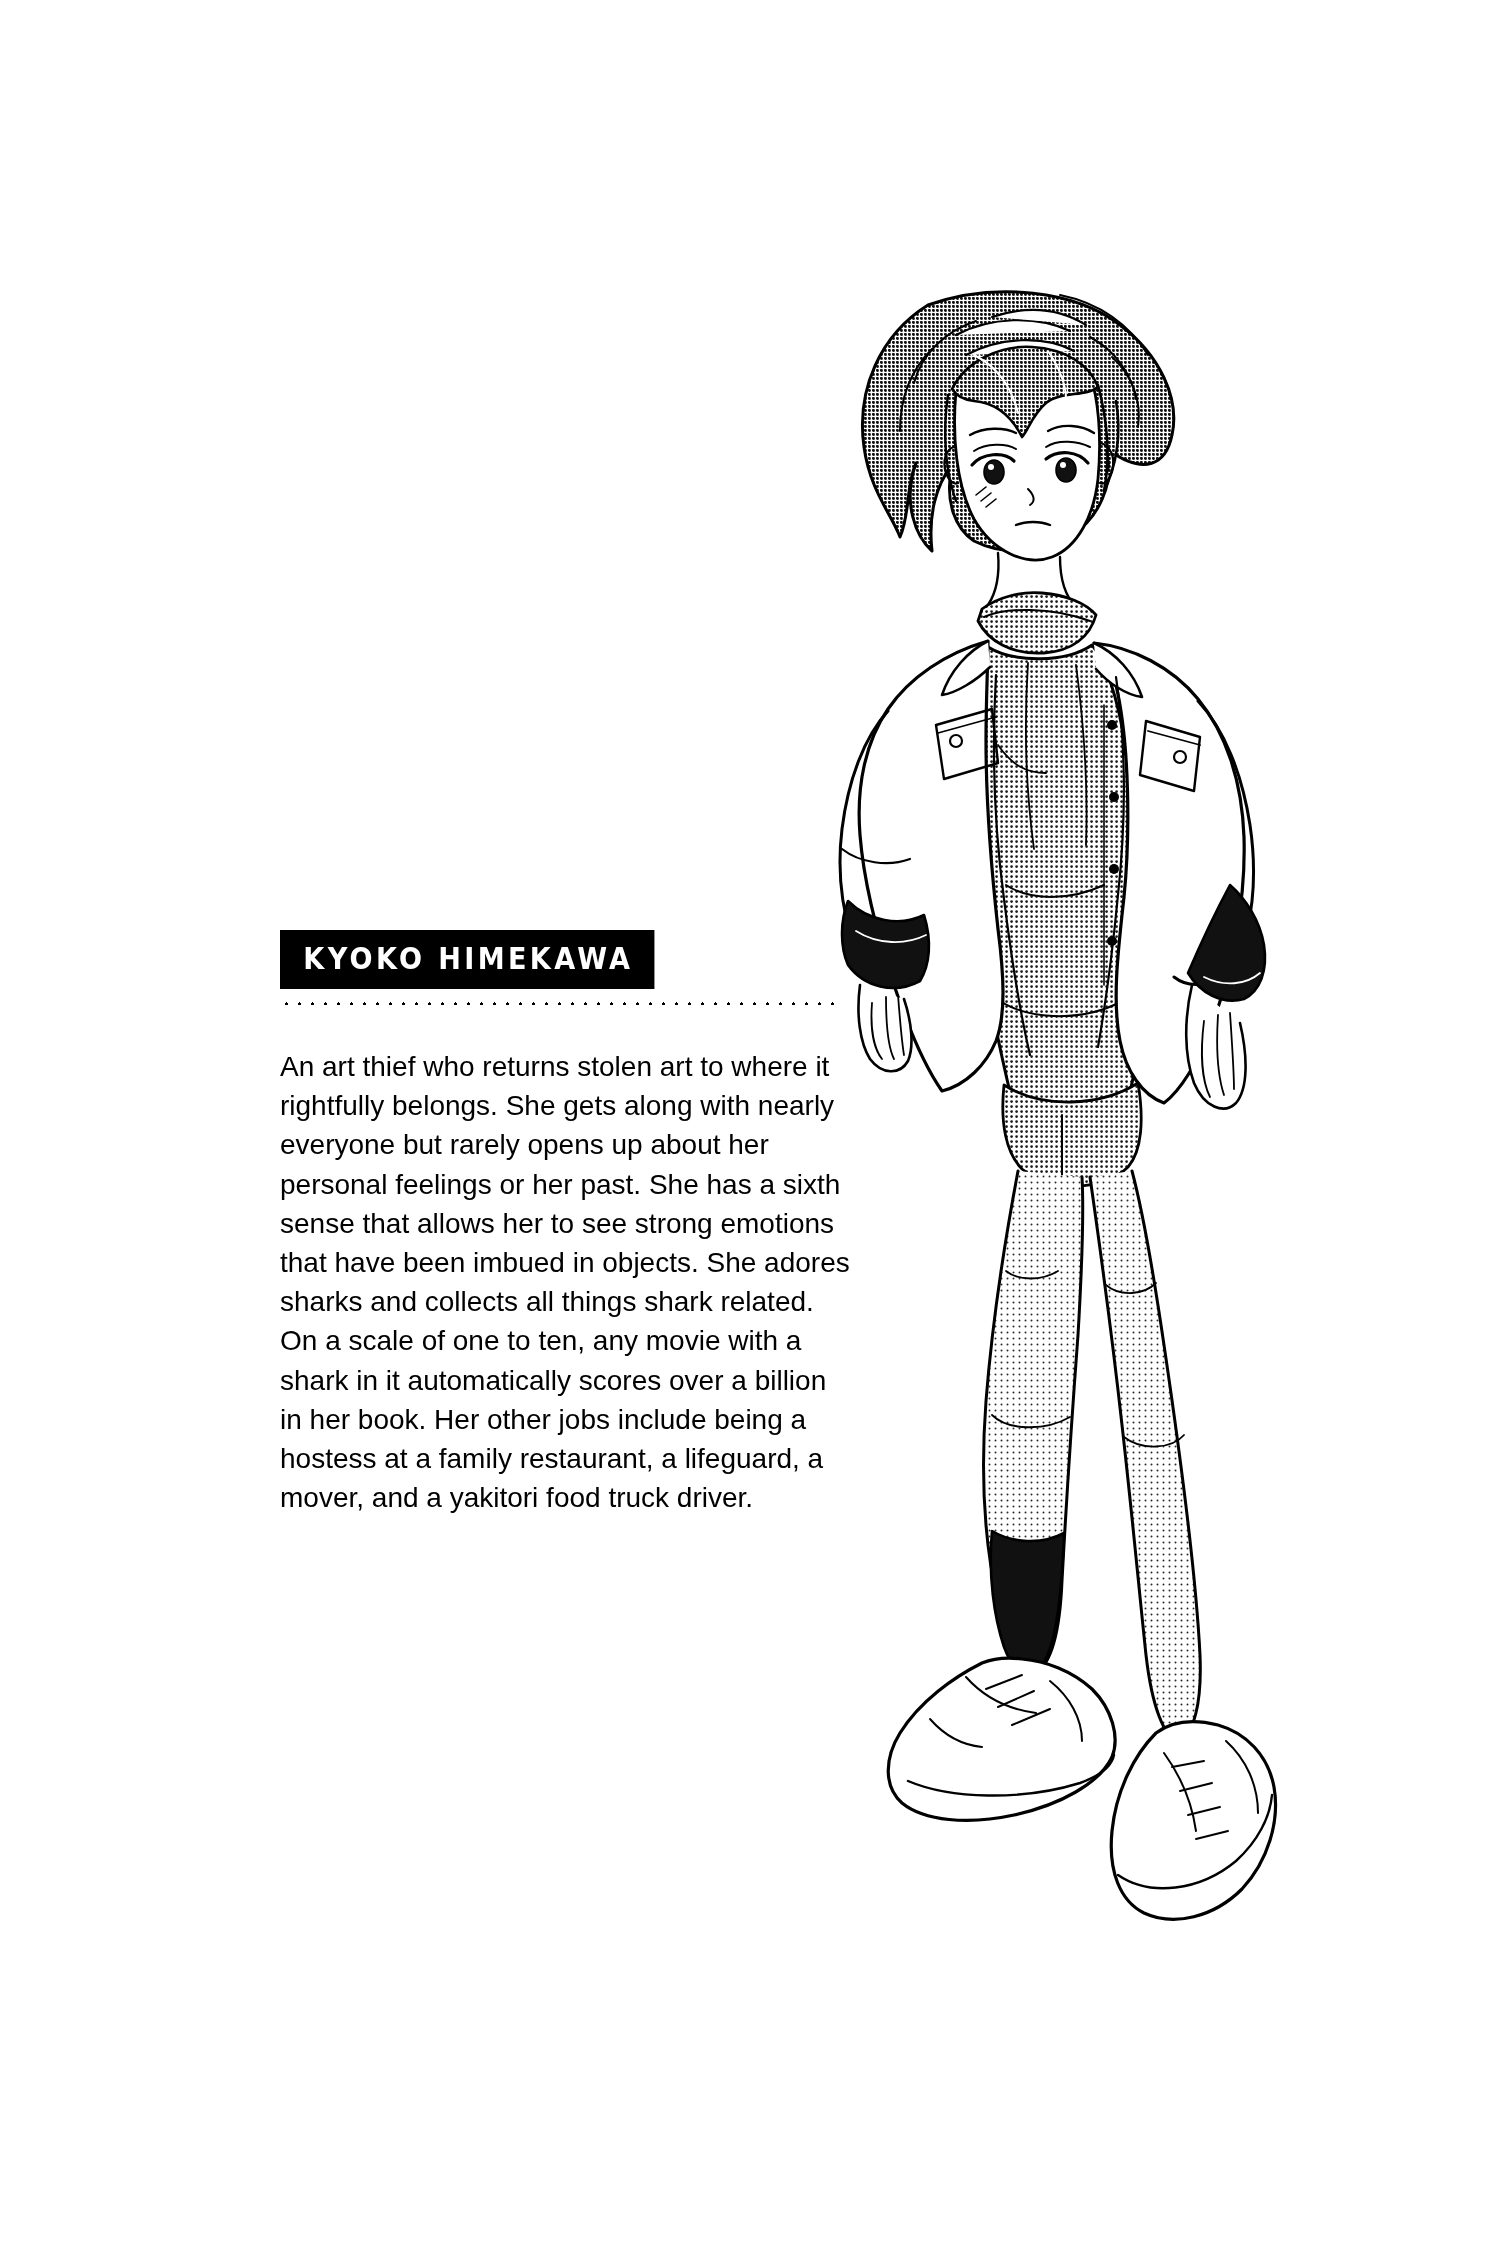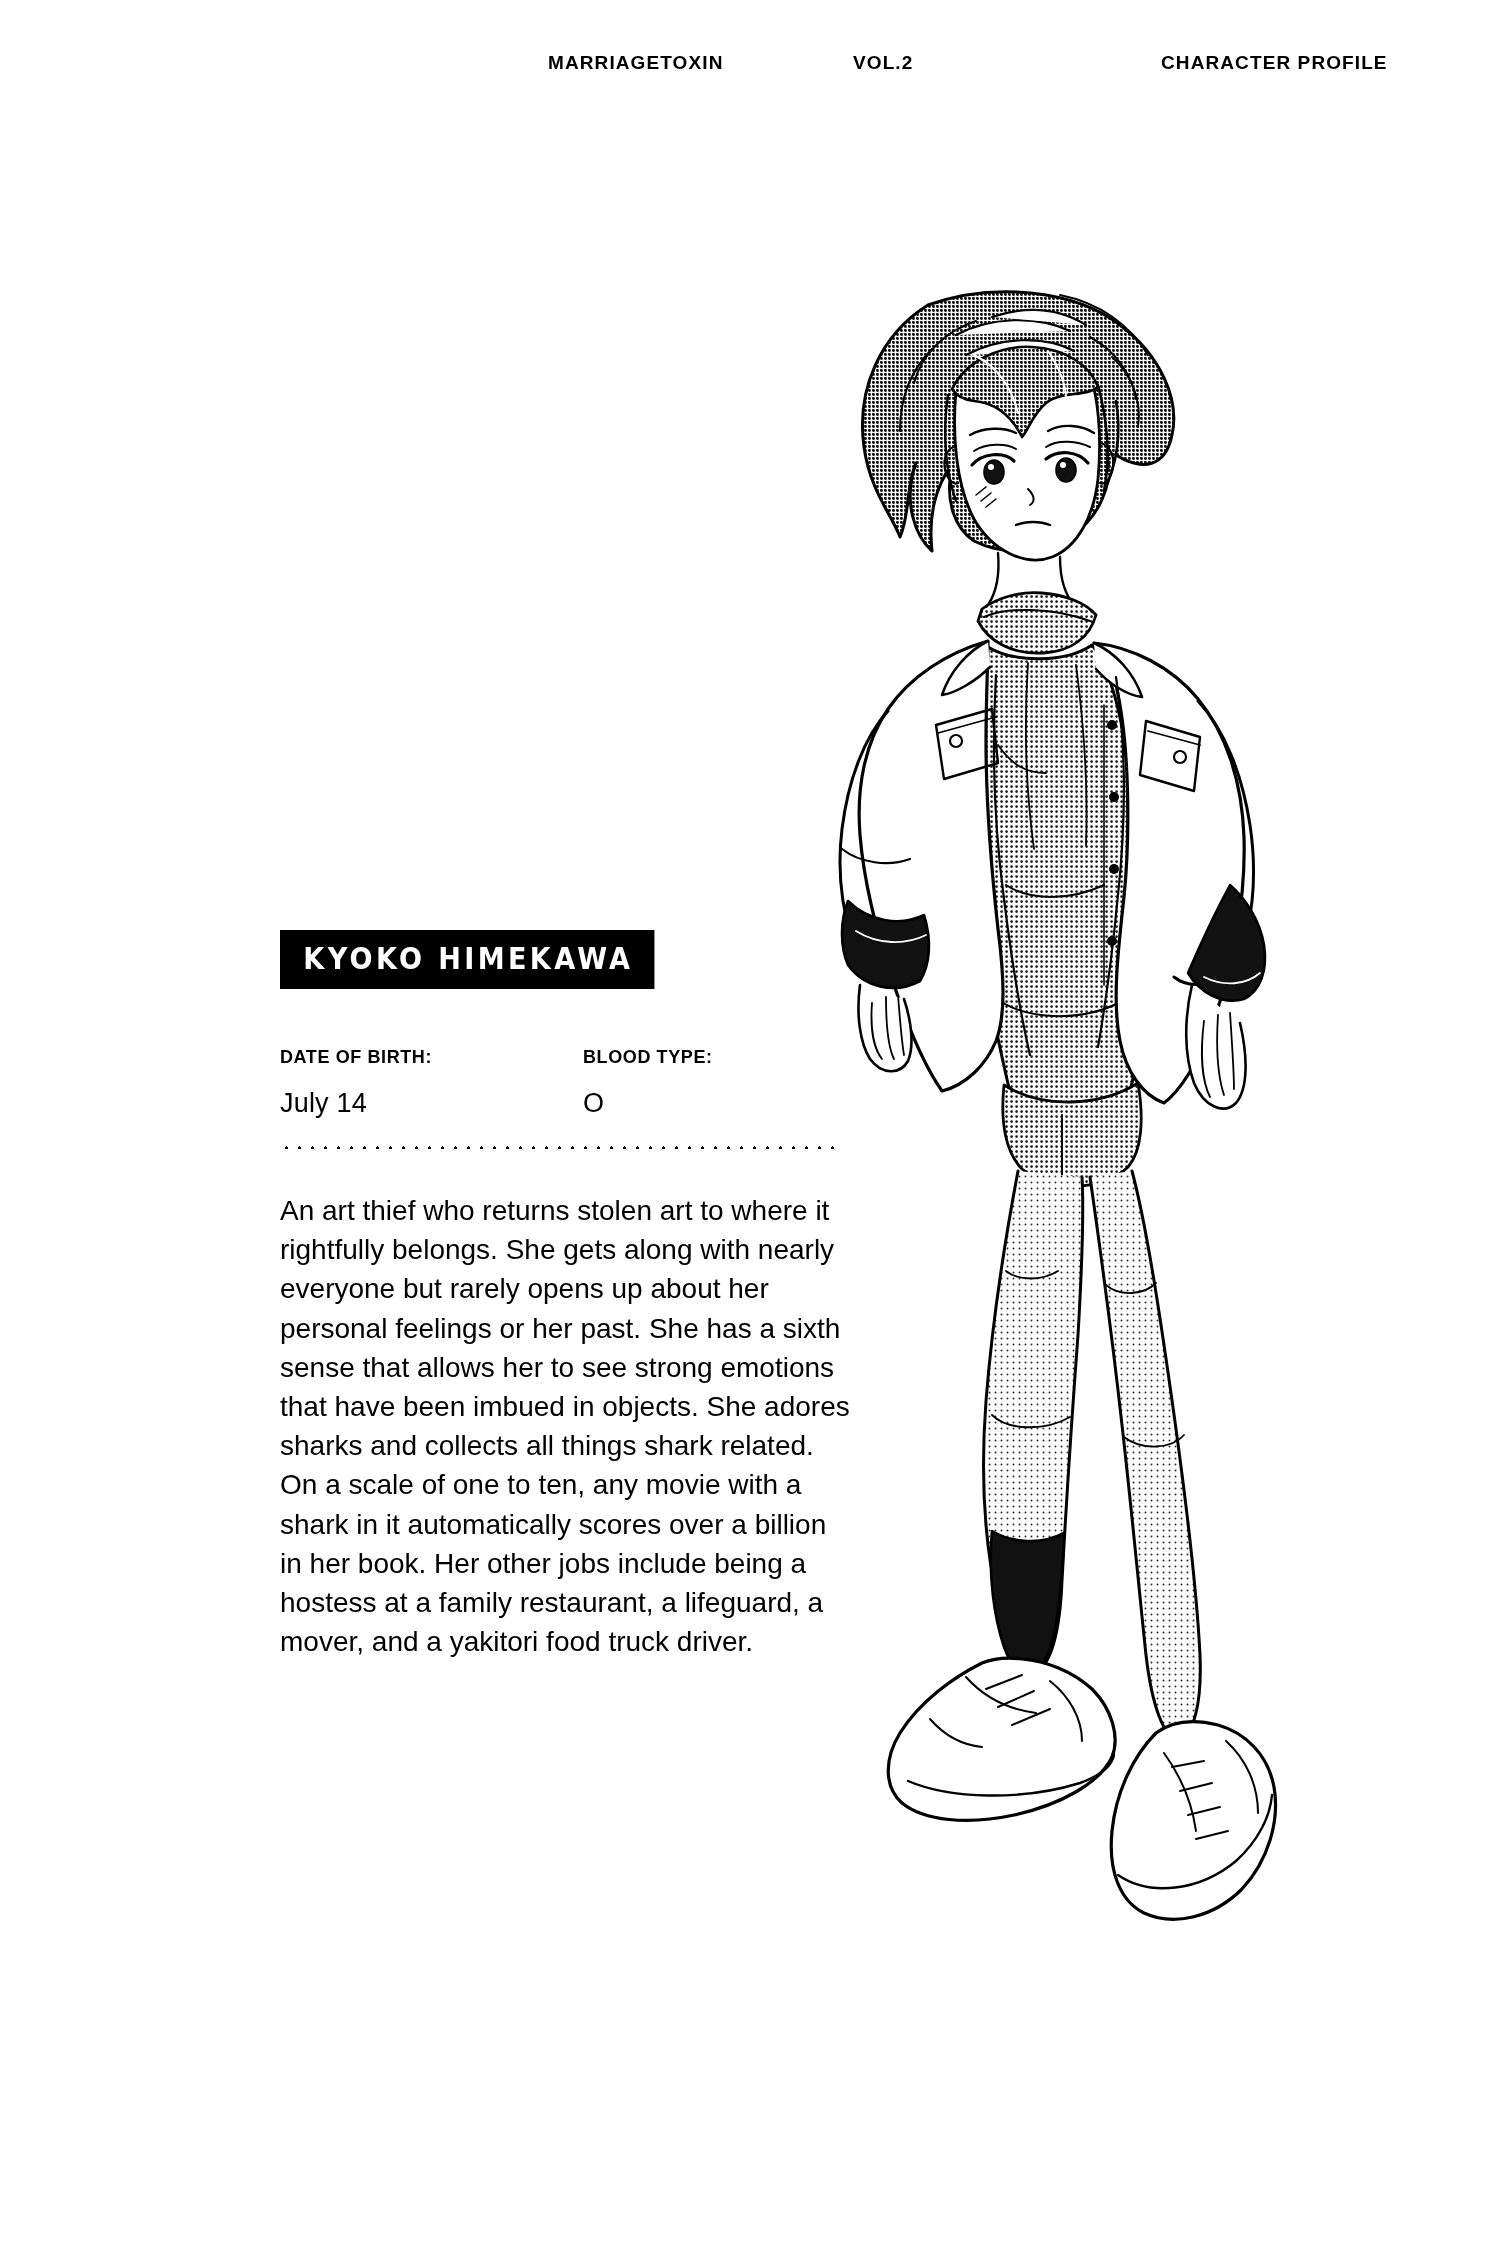--- a/index.html
+++ b/index.html
@@ -131,25 +131,20 @@
     width: 700px;
     height: 1930px;
   }
   .art svg { display: block; }
 </style>
 </head>
 <body>
 
 <div class="page">
 
-  <div class="header">
-    <span class="header-series">MARRIAGETOXIN</span>
-    <span class="header-vol">VOL.2</span>
-    <span class="header-section">CHARACTER PROFILE</span>
-  </div>
 
   <div class="art">
     <svg width="700" height="1930" viewBox="0 0 700 1930" xmlns="http://www.w3.org/2000/svg" aria-hidden="true">
       <defs>
         <pattern id="tone" width="5" height="5" patternUnits="userSpaceOnUse">
           <rect width="5" height="5" fill="#ffffff"></rect>
           <circle cx="1.6" cy="1.6" r="1.35" fill="#1a1a1a"></circle>
         </pattern>
         <pattern id="toneLight" width="6" height="6" patternUnits="userSpaceOnUse">
           <rect width="6" height="6" fill="#ffffff"></rect>
@@ -328,30 +323,20 @@
         <path d="M466 1556 C 486 1574, 498 1600, 498 1628" stroke-width="2"></path>
 
       </g>
     </svg>
   </div>
 
   <div class="info-col">
 
     <div class="name-plate">KYOKO HIMEKAWA</div>
 
-    <div class="fields">
-      <div class="field dob">
-        <div class="field-label">DATE OF BIRTH:</div>
-        <div class="field-value">July 14</div>
-      </div>
-      <div class="field blood">
-        <div class="field-label">BLOOD TYPE:</div>
-        <div class="field-value">O</div>
-      </div>
-    </div>
 
     <div class="dotted-rule"></div>
 
     <div class="bio">
       <p>An art thief who returns stolen art to where it rightfully belongs. She gets along with nearly everyone but rarely opens up about her personal feelings or her past. She has a sixth sense that allows her to see strong emotions that have been imbued in objects. She adores sharks and collects all things shark related. On a scale of one to ten, any movie with a shark in it automatically scores over a billion in her book. Her other jobs include being a hostess at a family restaurant, a lifeguard, a mover, and a yakitori  food truck driver.</p>
     </div>
 
   </div>
 
 </div>

